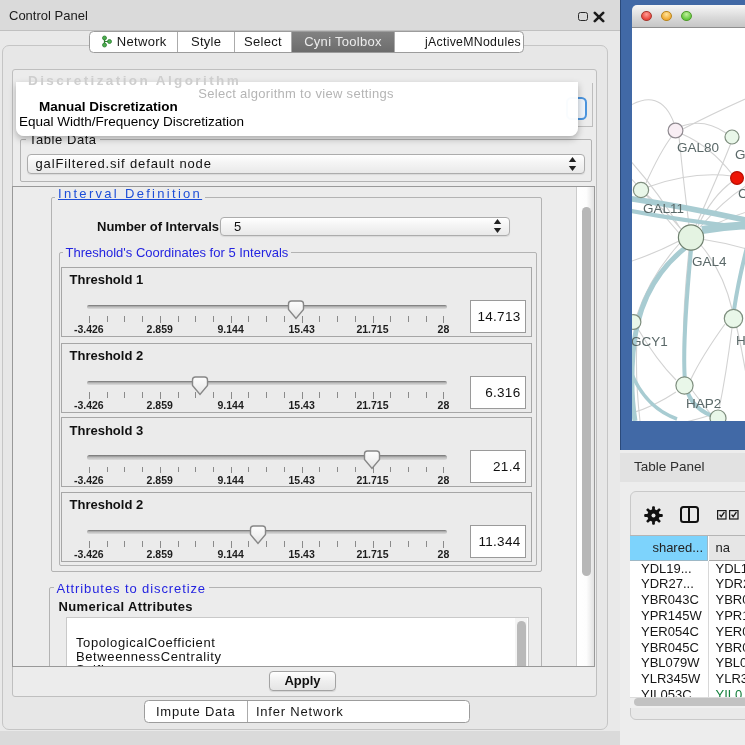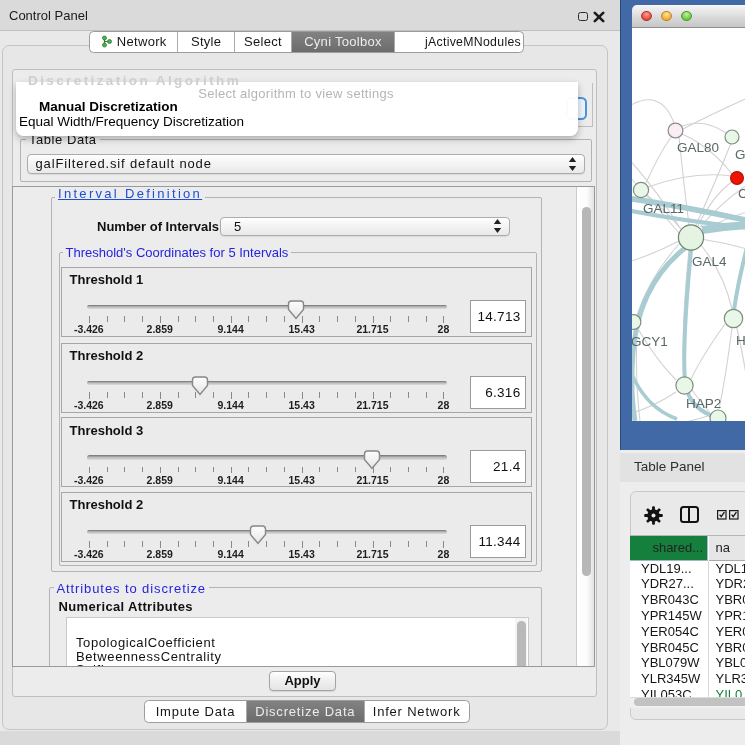--- a/index.html
+++ b/index.html
@@ -270,21 +270,20 @@
 <div class="lrow" style="top:31.8px;">BetweennessCentrality</div>
 <div class="abs" style="right:1px;top:0;width:12px;height:60px;background:#f4f4f4;"></div>
 <div class="abs" style="right:2px;top:3px;width:9.5px;height:57px;background:#b9b9b9;border-radius:5px;"></div>
 </div>
 <div class="abs" style="right:0;top:0;width:18px;height:480px;background:linear-gradient(90deg,#ffffff,#fdfdfd 55%,#e2e2e2);border-left:1px solid #cccccc;"></div>
 <div class="abs" style="right:2.5px;top:20px;width:9px;height:369px;background:#b7b7b7;border-radius:5px;"></div>
 </div>
 <div class="abs" style="left:269px;top:671px;width:67px;height:19.5px;border:1px solid #a3a3a3;border-radius:4px;background:linear-gradient(#ffffff,#efefef 50%,#e5e5e5);box-shadow:0 1px 1px rgba(0,0,0,0.1);text-align:center;line-height:18px;font-size:13px;font-weight:bold;color:#111;">Apply</div>
 <div class="seg" style="left:144px;top:700px;width:325.5px;height:23px;">
 <div style="width:102.5px;letter-spacing:0.8px;">Impute Data</div>
-<div class="sel" style="width:118.5px;letter-spacing:0.8px;">Discretize Data</div>
 <div style="width:104.5px;letter-spacing:0.8px;">Infer Network</div>
 </div>
 <div class="abs" style="left:0;top:731px;width:620px;height:14px;background:#dadada;"></div>
 <div class="abs" style="left:620px;top:0;width:125px;height:450px;background:#4169a6;border-left:1.5px solid #2b4a7a;"></div>
 <div class="abs" style="left:632px;top:5px;width:113px;height:22.5px;border-radius:5px 0 0 0;
 background:linear-gradient(#f7f7f7,#dadada 55%,#c6c6c6);border-bottom:1px solid #8f8f8f;"></div>
 <div class="abs" style="left:641.3px;top:10.7px;width:10.4px;height:10.4px;border-radius:50%;background:radial-gradient(circle at 50% 30%,#ff9d96,#e8453c 70%);border:1px solid #a63830;"></div>
 <div class="abs" style="left:661.3px;top:10.7px;width:10.4px;height:10.4px;border-radius:50%;background:radial-gradient(circle at 50% 30%,#ffe49a,#f0ab35 70%);border:1px solid #b8861f;"></div>
 <div class="abs" style="left:681.3px;top:10.7px;width:10.4px;height:10.4px;border-radius:50%;background:radial-gradient(circle at 50% 30%,#c2ef9c,#64c83e 70%);border:1px solid #4f9a2c;"></div>
 <div class="abs" style="left:632px;top:28px;width:113px;height:393px;background:#ffffff;overflow:hidden;">
@@ -373,21 +372,21 @@
 <div class="abs" style="left:688px;top:506px;width:2.4px;height:16.5px;background:#111;"></div>
 <svg class="abs" style="left:716.5px;top:509.5px;" width="10" height="10" viewBox="0 0 10 10">
 <rect x="0.6" y="0.6" width="8.4" height="8.4" fill="none" stroke="#1a1a1a" stroke-width="1.2"></rect>
 <path d="M2.6 4.6 L4.2 6.6 L7.4 2.2" fill="none" stroke="#1a1a1a" stroke-width="1.4"></path>
   </svg>
 <svg class="abs" style="left:728.5px;top:509.5px;" width="10" height="10" viewBox="0 0 10 10">
 <rect x="0.6" y="0.6" width="8.4" height="8.4" fill="none" stroke="#1a1a1a" stroke-width="1.2"></rect>
 <path d="M2.6 4.6 L4.2 6.6 L7.4 2.2" fill="none" stroke="#1a1a1a" stroke-width="1.4"></path>
   </svg>
 <div class="abs" style="left:630px;top:535px;width:115px;height:172.5px;background:#ffffff;border-top:1px solid #b5b5b5;overflow:hidden;">
-<div class="abs" style="left:0;top:0;width:77.5px;height:24.5px;background:#15803d;border-right:1px solid #9db8c6;border-bottom:1px solid #9db8c6;text-align:right;padding-right:3.5px;line-height:24px;font-size:13px;color:#222;">shared...</div>
+<div class="abs" style="left:0;top:0;width:77.5px;height:24.5px;background:#7dd3fc;border-right:1px solid #9db8c6;border-bottom:1px solid #9db8c6;text-align:right;padding-right:3.5px;line-height:24px;font-size:13px;color:#222;">shared...</div>
 <div class="abs" style="left:78.5px;top:0;width:60px;height:24.5px;background:#e6e6e6;border-bottom:1px solid #a8a8a8;line-height:24px;font-size:13px;color:#222;"><span style="margin-left:7px;">na</span></div>
 <div class="abs" style="left:11px;top:24.5px;height:15.8px;line-height:15.8px;font-size:13px;color:#161616;">YDL19...</div>
 <div class="abs" style="left:85.5px;top:24.5px;height:15.8px;line-height:15.8px;font-size:13px;color:#161616;">YDL1</div>
 <div class="abs" style="left:11px;top:40.3px;height:15.8px;line-height:15.8px;font-size:13px;color:#161616;">YDR27...</div>
 <div class="abs" style="left:85.5px;top:40.3px;height:15.8px;line-height:15.8px;font-size:13px;color:#161616;">YDR2</div>
 <div class="abs" style="left:11px;top:56.1px;height:15.8px;line-height:15.8px;font-size:13px;color:#161616;">YBR043C</div>
 <div class="abs" style="left:85.5px;top:56.1px;height:15.8px;line-height:15.8px;font-size:13px;color:#161616;">YBR0</div>
 <div class="abs" style="left:11px;top:71.9px;height:15.8px;line-height:15.8px;font-size:13px;color:#161616;">YPR145W</div>
 <div class="abs" style="left:85.5px;top:71.9px;height:15.8px;line-height:15.8px;font-size:13px;color:#161616;">YPR1</div>
 <div class="abs" style="left:11px;top:87.7px;height:15.8px;line-height:15.8px;font-size:13px;color:#161616;">YER054C</div>

